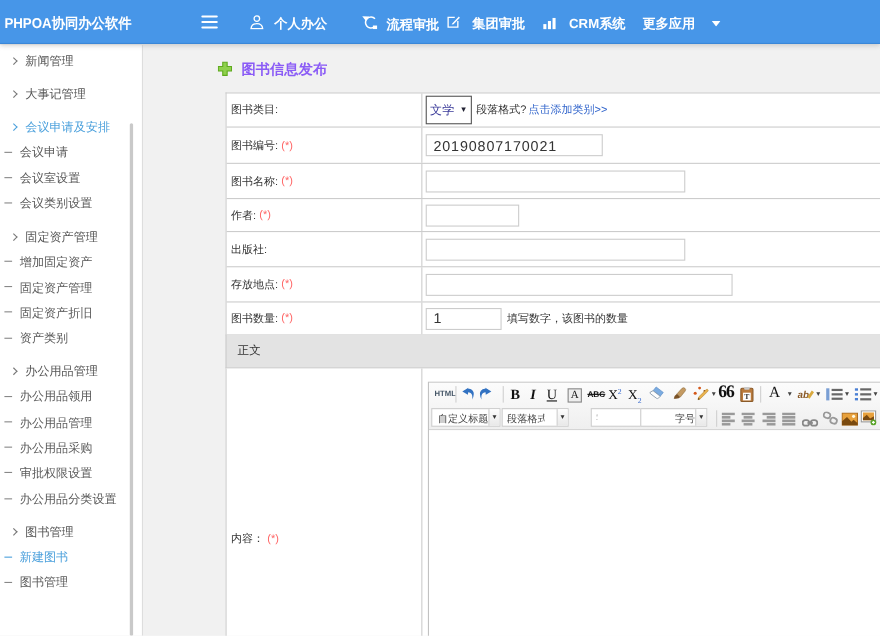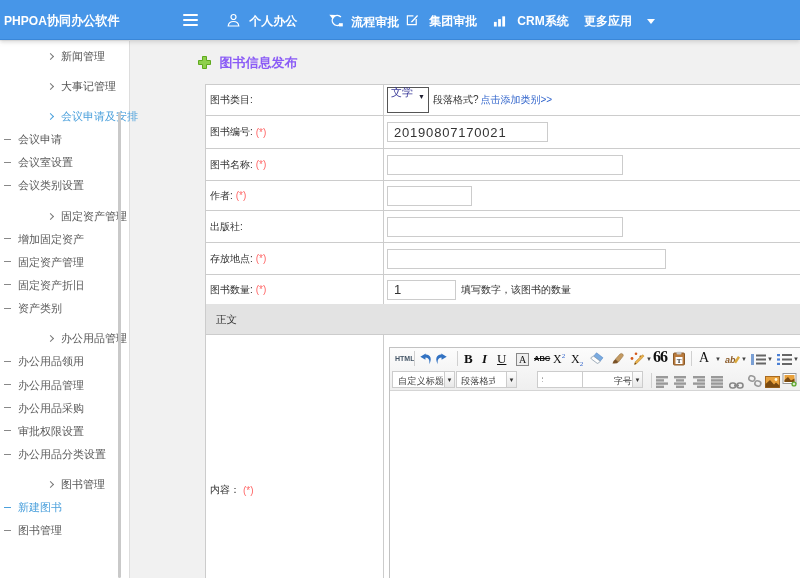--- a/index.html
+++ b/index.html
@@ -15,21 +15,21 @@
 .burger { position:absolute; left:183px; top:14px; width:15px; height:12px; }
 .burger i { display:block; height:2px; background:#fff; margin-bottom:3px; border-radius:1px; }
 .nav span.item { position:absolute; top:13px; color:#fff; font-size:12px; font-weight:bold; white-space:nowrap; z-index:11; }
 .nav svg { vertical-align:-2px; }
 
 
 .sidebar { position:absolute; left:0; top:41px; width:130px; height:537px;
   background:#fff; border-right:1px solid #ddd; }
 .menu { list-style:none; padding-top:3px; }
 .menu li { font-size:11px; color:#555; white-space:nowrap; }
-.menu li.top { height:24px; line-height:24px; margin-top:6px; padding-left:10px;margin-left:38px; }
+.menu li.top { height:24px; line-height:24px; margin-top:6px; padding-left:10px; }
 .menu li.top:first-child { margin-top:0; }
 .menu li.sub { height:23.2px; line-height:23.2px; padding-left:4px; color:#5a5a5a; }
 .menu li .chev { display:inline-block; width:5px; height:5px; border-top:1.2px solid #777; border-right:1.2px solid #777; transform:rotate(45deg); margin-right:8px; vertical-align:1px; }
 .menu li.act { color:#4ba0dc; }
 .menu li.act .chev { border-color:#4ba0dc; }
 .menu li .dash { display:inline-block; width:7px; border-top:1.2px solid #888; margin-right:7px; vertical-align:3.5px; }
 .menu li.act .dash { border-color:#4ba0dc; }
 .sthumb { position:absolute; left:118px; top:71px; width:3px; height:466px; background:#c9c9c9; border-radius:2px; }
 
 
@@ -39,21 +39,21 @@
 .ftable { position:absolute; left:205px; top:84px; width:755px; background:#fff;
   border-left:1px solid #ccc; border-top:1px solid #ccc; }
 .frow { position:relative; border-bottom:1px solid #ccc; }
 .frow .lab { position:absolute; left:0; top:0; bottom:0; width:178px; border-right:1px solid #ccc;
   font-size:10px; color:#333; padding-left:4px; display:flex; align-items:center; }
 .frow .val { margin-left:179px; height:100%; display:flex; align-items:center; padding-left:2px; font-size:10px; color:#333; }
 .red { color:#f66; margin-left:3px; }
 .inp { border:1px solid #ccc; background:#fff; height:20px; font-size:13px; color:#333;
   font-family:"Liberation Sans",sans-serif; padding:0 6px; letter-spacing:0.8px; }
 .sel { height:16px; border:1px solid #555; background:#fff; color:#3a3a99; font-size:11px;
-  padding:12px 3px; display:inline-flex; align-items:flex-end; }
+  padding:12px 3px; display:inline-flex; align-items:center; }
 .sel .ar { margin-left:5px; font-size:7px; color:#223; }
 .blue { color:#36c; }
 
 .band { position:absolute; left:205px; top:304px; width:755px; height:31px; background:#e3e3e3;
   border-left:1px solid #ccc; border-bottom:1px solid #ccc; font-size:10.5px; color:#333;
   line-height:30px; padding-left:10px; }
 
 .crow { position:absolute; left:205px; top:335px; width:755px; height:310px; background:#fff;
   border-left:1px solid #ccc; }
 .crow .clab { position:absolute; left:0; top:0; bottom:0; width:178px; border-right:1px solid #ccc;

